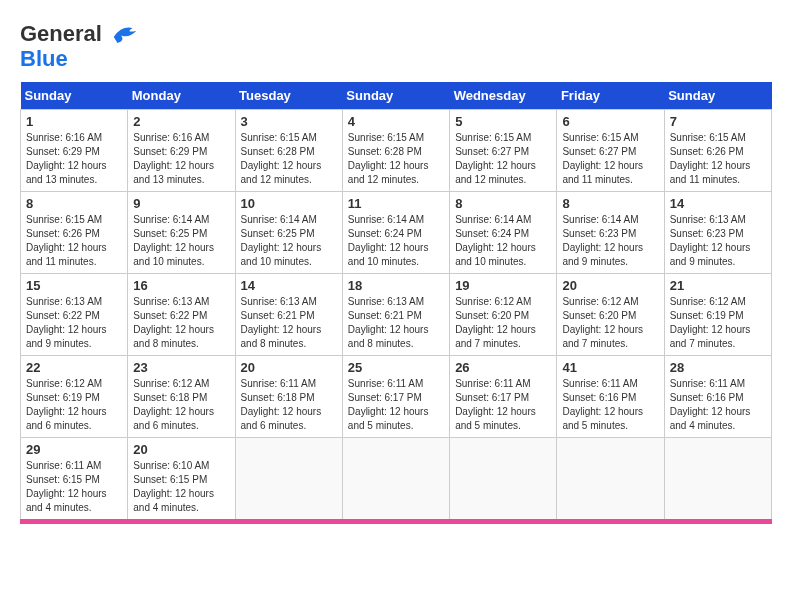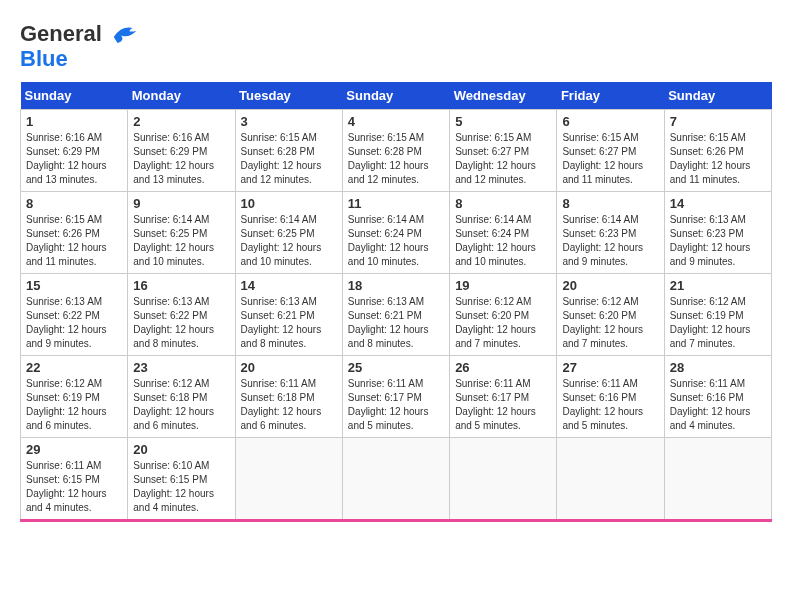--- a/index.html
+++ b/index.html
@@ -66,21 +66,21 @@
     }
     .day-info {
       font-size: 10px;
       line-height: 1.4;
       color: #333;
     }
     tbody tr td.empty {
       background: #f9f9f9;
     }
     tbody tr:last-child td {
-      border-bottom: 3px solid #ec4899;
+      border-bottom: 5px solid #ec4899;
     }
   </style>
 </head>
 <body>
 
 <div class="header">
   <div class="logo">
     <div>
       <div style="display:flex;align-items:center;">
         <div style="font-size:22px;font-weight:bold;color:#333;line-height:1.1;">
@@ -217,21 +217,21 @@
         </td>
         <td>
           <span class="day-num">25</span>
           <div class="day-info">Sunrise: 6:11 AM<br>Sunset: 6:17 PM<br>Daylight: 12 hours and 5 minutes.</div>
         </td>
         <td>
           <span class="day-num">26</span>
           <div class="day-info">Sunrise: 6:11 AM<br>Sunset: 6:17 PM<br>Daylight: 12 hours and 5 minutes.</div>
         </td>
         <td>
-          <span class="day-num">27</span>
+          <span class="day-num">41</span>
           <div class="day-info">Sunrise: 6:11 AM<br>Sunset: 6:16 PM<br>Daylight: 12 hours and 5 minutes.</div>
         </td>
         <td>
           <span class="day-num">28</span>
           <div class="day-info">Sunrise: 6:11 AM<br>Sunset: 6:16 PM<br>Daylight: 12 hours and 4 minutes.</div>
         </td>
       </tr>
       <tr>
         <td>
           <span class="day-num">29</span>

